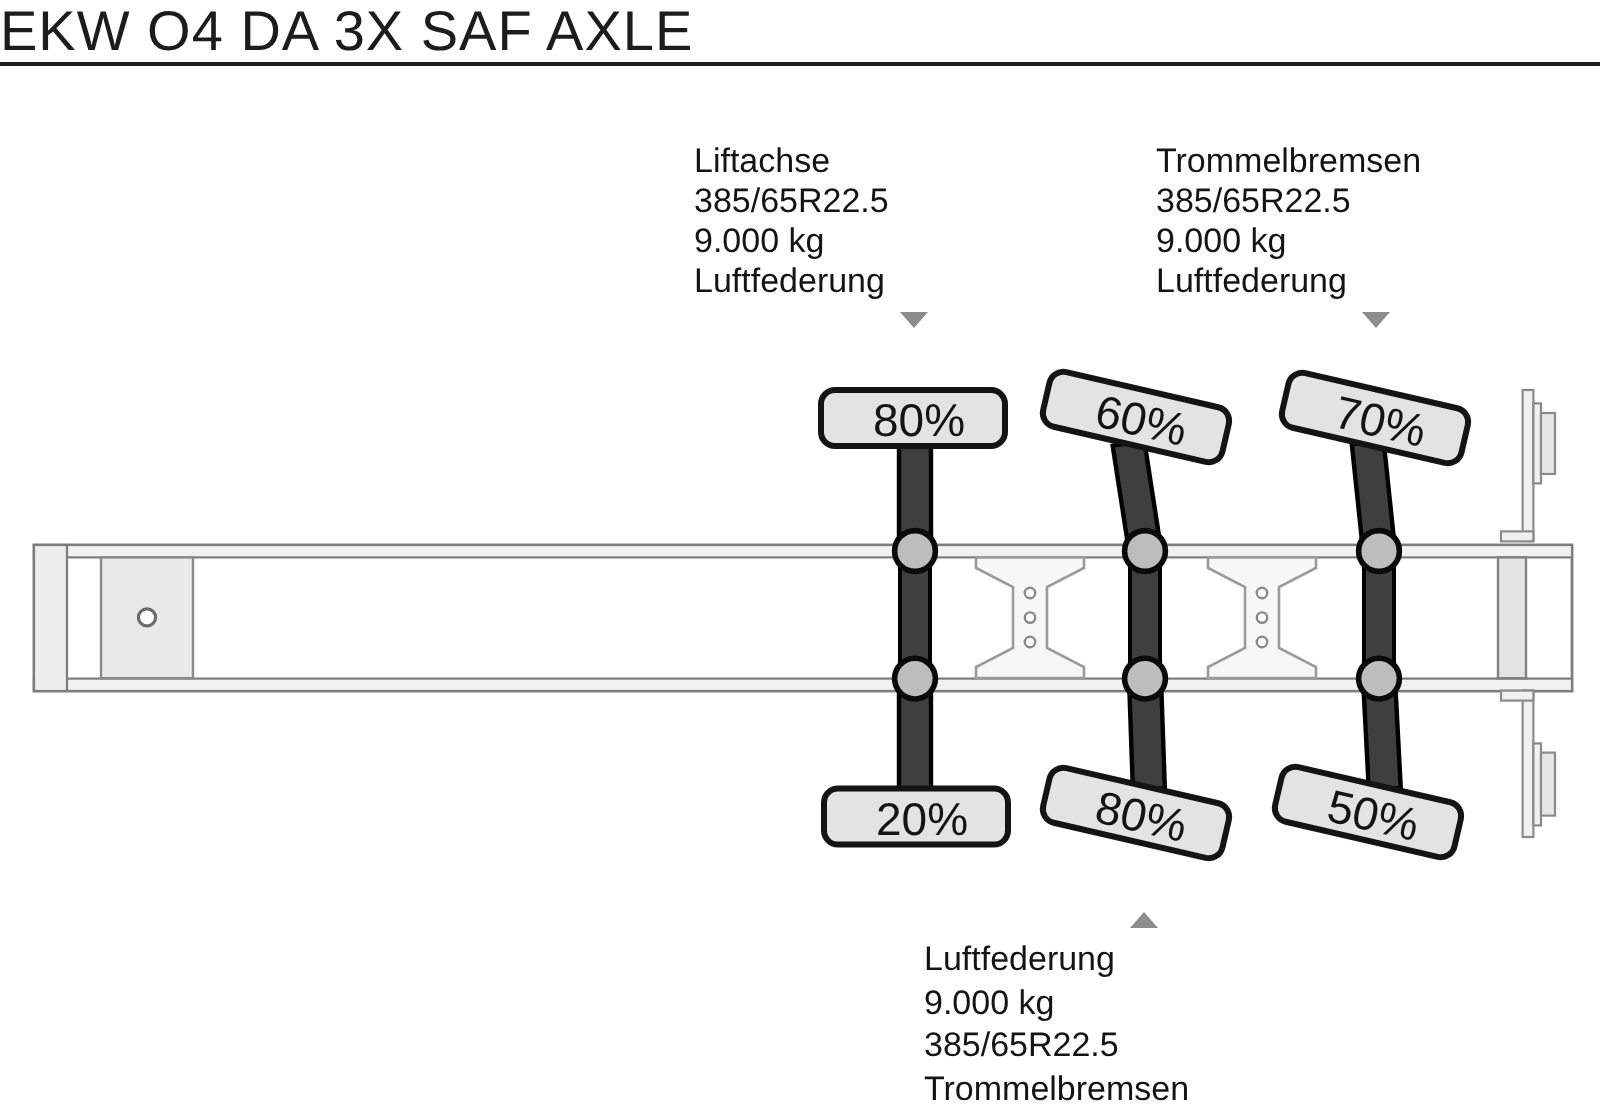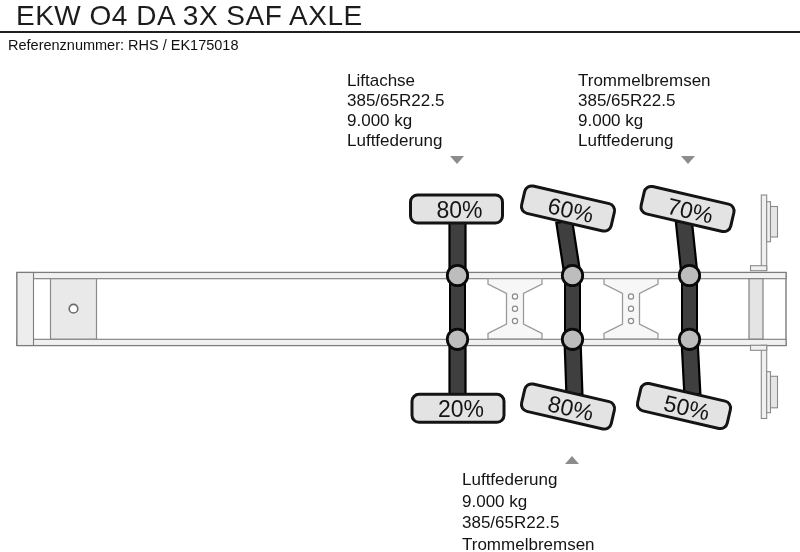--- a/index.html
+++ b/index.html
@@ -5,21 +5,21 @@
   html, body {
     margin: 0; padding: 0;
     width: 800px; height: 552px;
     background: #ffffff;
     font-family: "Liberation Sans", "DejaVu Sans", sans-serif;
     overflow: hidden;
   }
   #stage { position: relative; width: 800px; height: 552px; }
 
   .page-title {
-    position: absolute; left: 16px; top: 0px;
+    position: absolute; left: 0; top: 0px;
     font-size: 28px; color: #1c1c1c; letter-spacing: 0.5px;
     white-space: nowrap;
   }
   .title-rule {
     position: absolute; left: 0; top: 31px; width: 800px; height: 2px;
     background: #1f1f1f;
   }
   .ref-line {
     position: absolute; left: 8px; top: 37px;
     font-size: 14.5px; color: #111; white-space: nowrap;
@@ -51,21 +51,20 @@
     font-size: 23px; fill: #141414;
   }
 </style>
 </head>
 <body>
 
 <div id="stage">
 
   <div class="page-title">EKW O4 DA 3X SAF AXLE</div>
   <div class="title-rule"></div>
-  <div class="ref-line">Referenznummer: RHS / EK175018</div>
 
   <div class="callout" style="left:347px; top:71px;">
     <div>Liftachse</div>
     <div>385/65R22.5</div>
     <div>9.000 kg</div>
     <div>Luftfederung</div>
   </div>
   <div class="tri-down" style="left:450px; top:156px;"></div>
 
   <div class="callout" style="left:578px; top:71px;">

